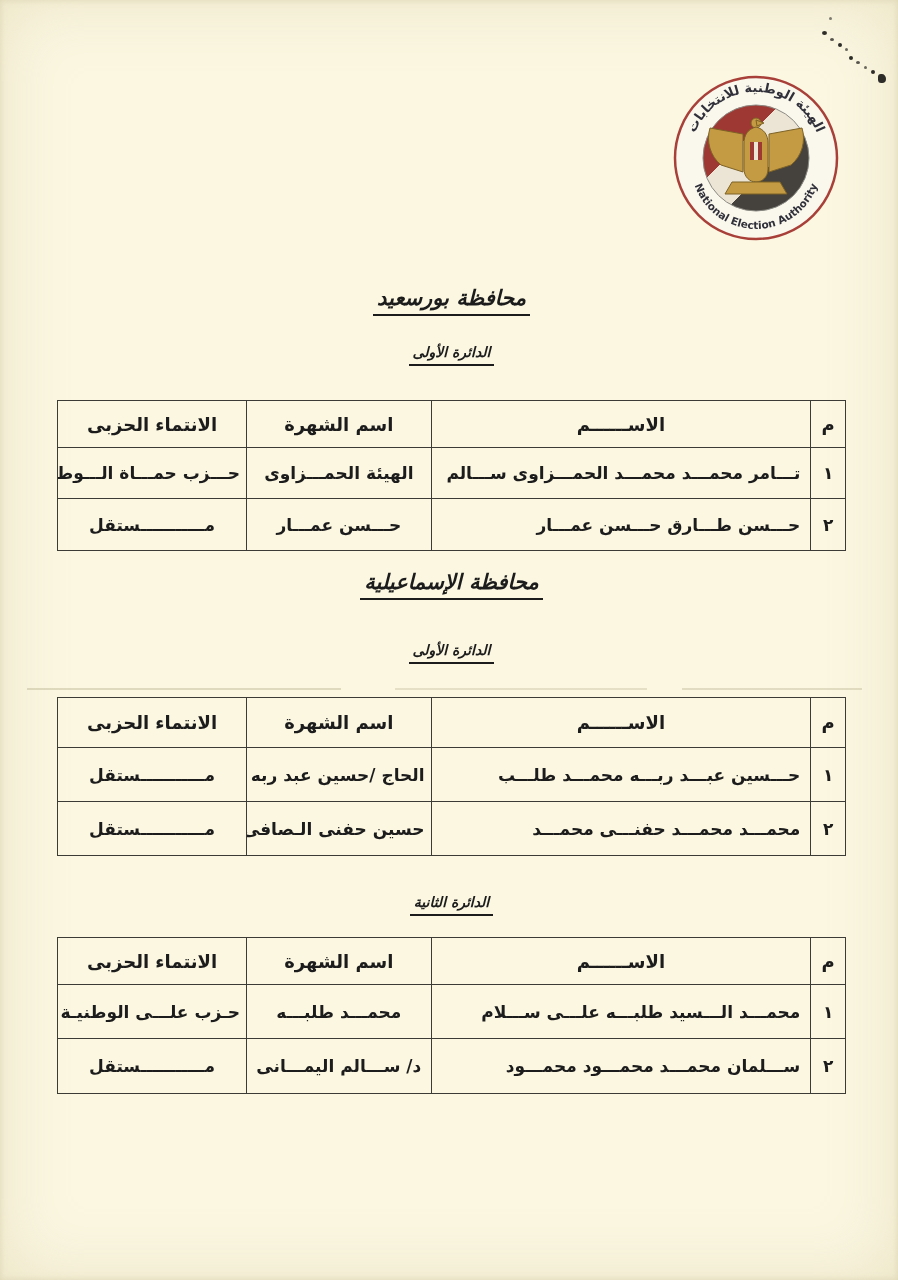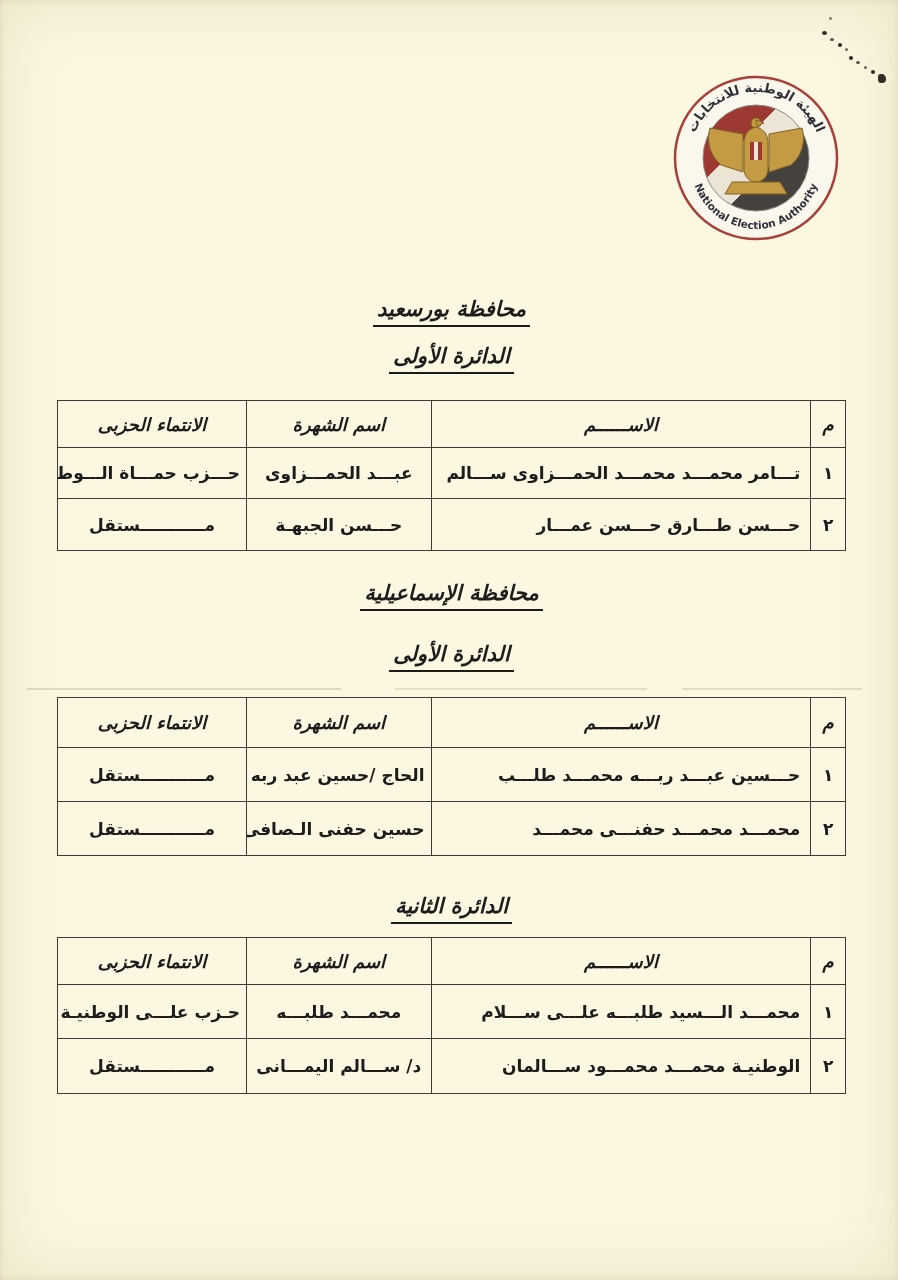--- a/index.html
+++ b/index.html
@@ -28,33 +28,33 @@
   }
   .logo{position:absolute;left:672px;top:74px;width:168px;height:168px;}
   .content{position:absolute;inset:0;direction:rtl;}
   .heading{
     position:absolute;left:57px;width:789px;text-align:center;
     font-weight:bold;font-style:italic;
   }
   .heading span{
     display:inline-block;border-bottom:2px solid #1c1c1c;padding:0 4px 4px 4px;
   }
-  .gov{font-size:21px;margin-top:11px;}
-  .district{font-size:21px;}
+  .gov{font-size:21px;}
+  .district{font-size:14px;}
   table.cand{
     position:absolute;left:57px;width:789px;
     border-collapse:collapse;direction:rtl;table-layout:fixed;
   }
   table.cand td,table.cand th{
     border:1.6px solid #3d3b36;
     font-weight:bold;font-size:17px;
     text-align:center;vertical-align:middle;
     padding:2px 6px;overflow:hidden;white-space:nowrap;
   }
-  table.cand th{font-style:italic;font-size:18px;}
+  table.cand th{font-size:18px;}
   table.cand td.name{text-align:right;padding-right:10px;}
   .t1 tr:nth-child(1){height:47px}.t1 tr:nth-child(2){height:51px}.t1 tr:nth-child(3){height:52px}
   .t2 tr:nth-child(1){height:50px}.t2 tr:nth-child(2){height:54px}.t2 tr:nth-child(3){height:54px}
   .t3 tr:nth-child(1){height:47px}.t3 tr:nth-child(2){height:54px}.t3 tr:nth-child(3){height:55px}
   .pageno{
     position:absolute;left:0;top:1132px;width:898px;text-align:center;
     font-size:17px;font-weight:bold;color:#2a2a2a;
   }
 </style>
 </head>
@@ -135,27 +135,27 @@
       <tbody>
           <tr>
         <th>م</th>
         <th>الاســــــم</th>
         <th>اسم الشهرة</th>
         <th>الانتماء الحزبى</th>
       </tr>
       <tr>
         <td>١</td>
         <td class="name">تـــامر محمـــد محمـــد الحمـــزاوى ســـالم</td>
-        <td>عبـــد الحمـــزاوى</td>
+        <td>الهيئة الحمـــزاوى</td>
         <td>حـــزب حمـــاة الـــوطن</td>
       </tr>
       <tr>
         <td>٢</td>
         <td class="name">حـــسن طـــارق حـــسن عمـــار</td>
-        <td>حـــسن الجبهـة</td>
+        <td>حـــسن عمـــار</td>
         <td>مـــــــــــستقل</td>
       </tr>
     </tbody>
       </table>
 
     <div class="heading gov" style="top:570px">
       <span>محافظة الإسماعيلية</span>
     </div>
     <div class="heading district" style="top:642px">
       <span>الدائرة الأولى</span>
@@ -209,21 +209,21 @@
         <th>الانتماء الحزبى</th>
       </tr>
       <tr>
         <td>١</td>
         <td class="name">محمـــد الـــسيد طلبـــه علـــى ســـلام</td>
         <td>محمـــد طلبـــه</td>
         <td>حـزب علـــى الوطنيـة</td>
       </tr>
       <tr>
         <td>٢</td>
-        <td class="name">الوطنيـة محمـــد محمـــود ســـالمان</td>
+        <td class="name">ســـلمان محمـــد محمـــود محمـــود</td>
         <td>د/ ســـالم اليمـــانى</td>
         <td>مـــــــــــستقل</td>
       </tr>
     </tbody>
       </table>
 
 
   </div>
 </div>
 

